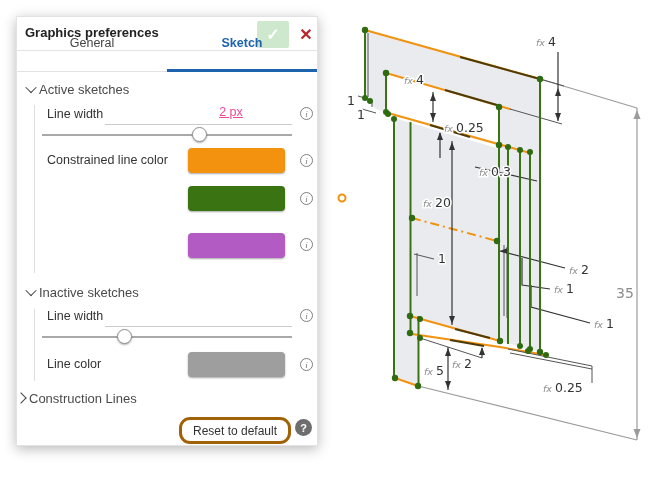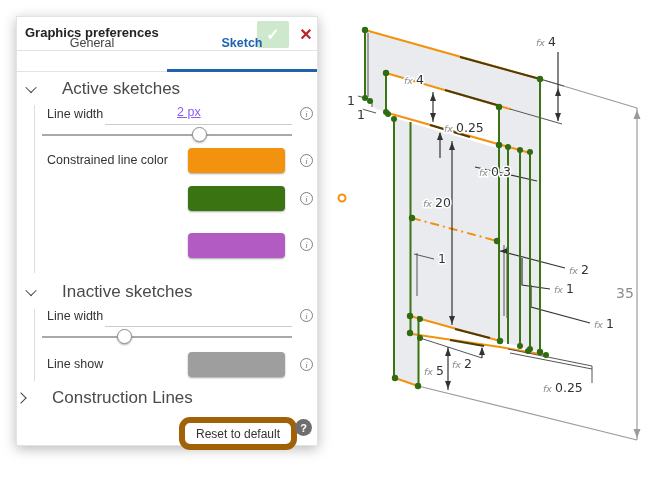--- a/index.html
+++ b/index.html
@@ -27,36 +27,36 @@
   .abs{position:absolute;}
   .title{left:8px;top:8px;font-size:13px;font-weight:bold;color:#222;}
   .btn-ok{left:240px;top:4px;width:32px;height:27px;background:var(--c-confirm-bg);border-radius:2px;
           color:#fff;font-size:16px;font-weight:bold;display:flex;align-items:center;justify-content:center;cursor:pointer;}
   .btn-x{left:278px;top:6px;width:22px;height:22px;color:var(--c-close);font-size:16px;font-weight:bold;
          display:flex;align-items:center;justify-content:center;cursor:pointer;}
   .hdiv{left:0;height:1px;background:#e3e3e3;width:300px;}
   .tab{top:19px;width:150px;height:21px;font-size:12.5px;color:#444;display:flex;align-items:flex-start;justify-content:center;cursor:pointer;}
   .tab.active{color:var(--c-accent);font-weight:bold;}
   .tabbar{left:150px;top:52px;width:150px;height:3px;background:var(--c-accent);}
-  .sec{font-size:17px;color:#4a4a4a;display:flex;align-items:center;gap:27px;height:20px;}
+  .sec{font-size:13px;color:#4a4a4a;display:flex;align-items:center;gap:4px;height:20px;}
   .chev{width:7px;height:7px;border-right:1.7px solid #444;border-bottom:1.7px solid #444;display:inline-block;}
   .chev.down{transform:rotate(45deg) translate(-1px,-1px);}
   .chev.right{transform:rotate(-45deg);}
   .guide{width:1px;background:#ddd;}
   .lbl{font-size:12.5px;color:#333;line-height:21px;}
-  .val{font-size:12.5px;color:#8b5cf6;text-align:left;width:108px;text-decoration:underline;}
+  .val{font-size:12.5px;color:#ec4899;text-align:center;width:108px;text-decoration:underline;}
   .uline{height:1px;background:#ccc;}
   .track{height:2px;background:#a9a9a9;}
   .thumb{width:15px;height:15px;border-radius:50%;background:#fff;border:1.5px solid #909090;
          box-shadow:0 1px 2px rgba(0,0,0,.3);box-sizing:border-box;cursor:pointer;}
   .swatch{width:97px;height:25px;border-radius:4px;box-shadow:0 1px 2px rgba(0,0,0,.35);cursor:pointer;}
   .info{width:13px;height:13px;border-radius:50%;border:1.2px solid #808080;color:#808080;
         font-size:9px;font-family:"Liberation Serif",serif;font-style:italic;
         display:flex;align-items:center;justify-content:center;box-sizing:border-box;cursor:pointer;}
-  .reset{width:106px;height:21px;border:6px solid #a16207;border-radius:11px;background:#fff;
+  .reset{width:106px;height:21px;border:3px solid #a16207;border-radius:11px;background:#fff;
          font-size:12px;color:#333;display:flex;align-items:center;justify-content:center;cursor:pointer;}
   .help{width:17px;height:17px;border-radius:50%;background:#6e6e6e;color:#fff;font-size:11px;font-weight:bold;
         display:flex;align-items:center;justify-content:center;cursor:pointer;}
 </style>
 </head>
 <body>
 
 <div id="stage">
 
 <svg id="sketch" width="661" height="478" viewBox="0 0 661 478">
@@ -253,21 +253,21 @@
   <div class="abs guide" style="left:17px;top:292px;height:72px;"></div>
 
   <div class="abs lbl" style="left:30px;top:289px;">Line width</div>
   <div class="abs uline" style="left:88px;top:309px;width:187px;"></div>
   <div class="abs info" style="left:283px;top:292px;">
         <span>i</span>
       </div>
   <div class="abs track" style="left:25px;top:319px;width:250px;"></div>
   <div class="abs thumb" style="left:100px;top:312px;"></div>
 
-  <div class="abs lbl" style="left:30px;top:337px;">Line show</div>
+  <div class="abs lbl" style="left:30px;top:337px;">Line color</div>
   <div class="abs swatch" style="left:171px;top:335px;background:var(--c-inactive);"></div>
   <div class="abs info" style="left:283px;top:341px;">
         <span>i</span>
       </div>
 
   <div class="abs sec" style="left:0;top:371px;">
     <span class="chev right"></span>
     <span>Construction Lines</span>
   </div>
 

